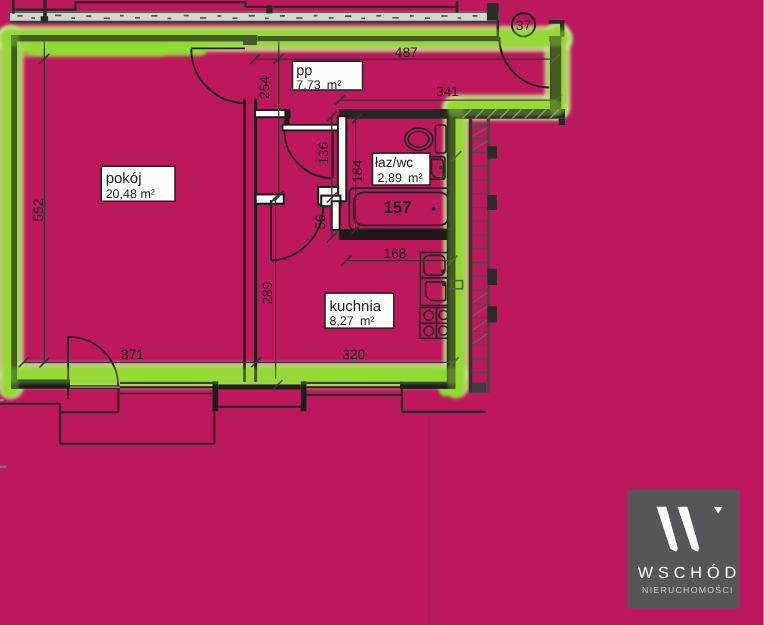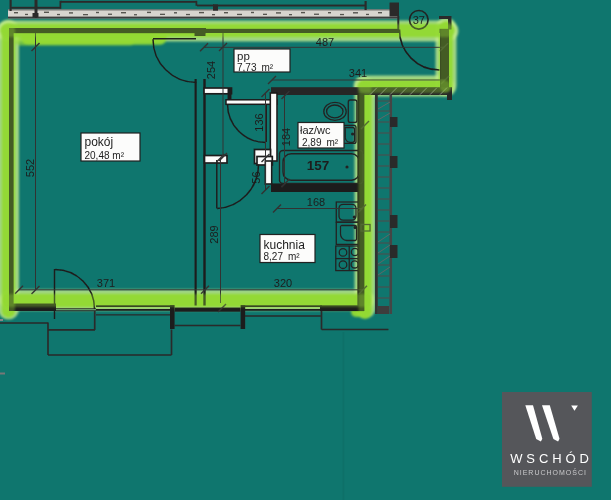--- a/index.html
+++ b/index.html
@@ -1,16 +1,16 @@
 <!DOCTYPE html>
 <html><head>
 <meta charset="utf-8">
 <style>
   html,body{margin:0;padding:0;background:#fff;}
-  #page{position:relative;width:611px;height:500px;background:#0f766e;font-family:"Liberation Sans",sans-serif;}
+  #page{position:relative;width:611px;height:500px;background:#be185d;font-family:"Liberation Sans",sans-serif;}
   svg{position:absolute;left:0;top:0;}
   text{font-family:"Liberation Sans",sans-serif;}
   .dim{fill:#1d1d1d;}
 </style>
 </head>
 <body>
 <div id="page">
 <svg width="611" height="500" viewBox="0 0 611 500">
 <defs>
 <filter id="soft" x="-5%" y="-5%" width="110%" height="110%">

